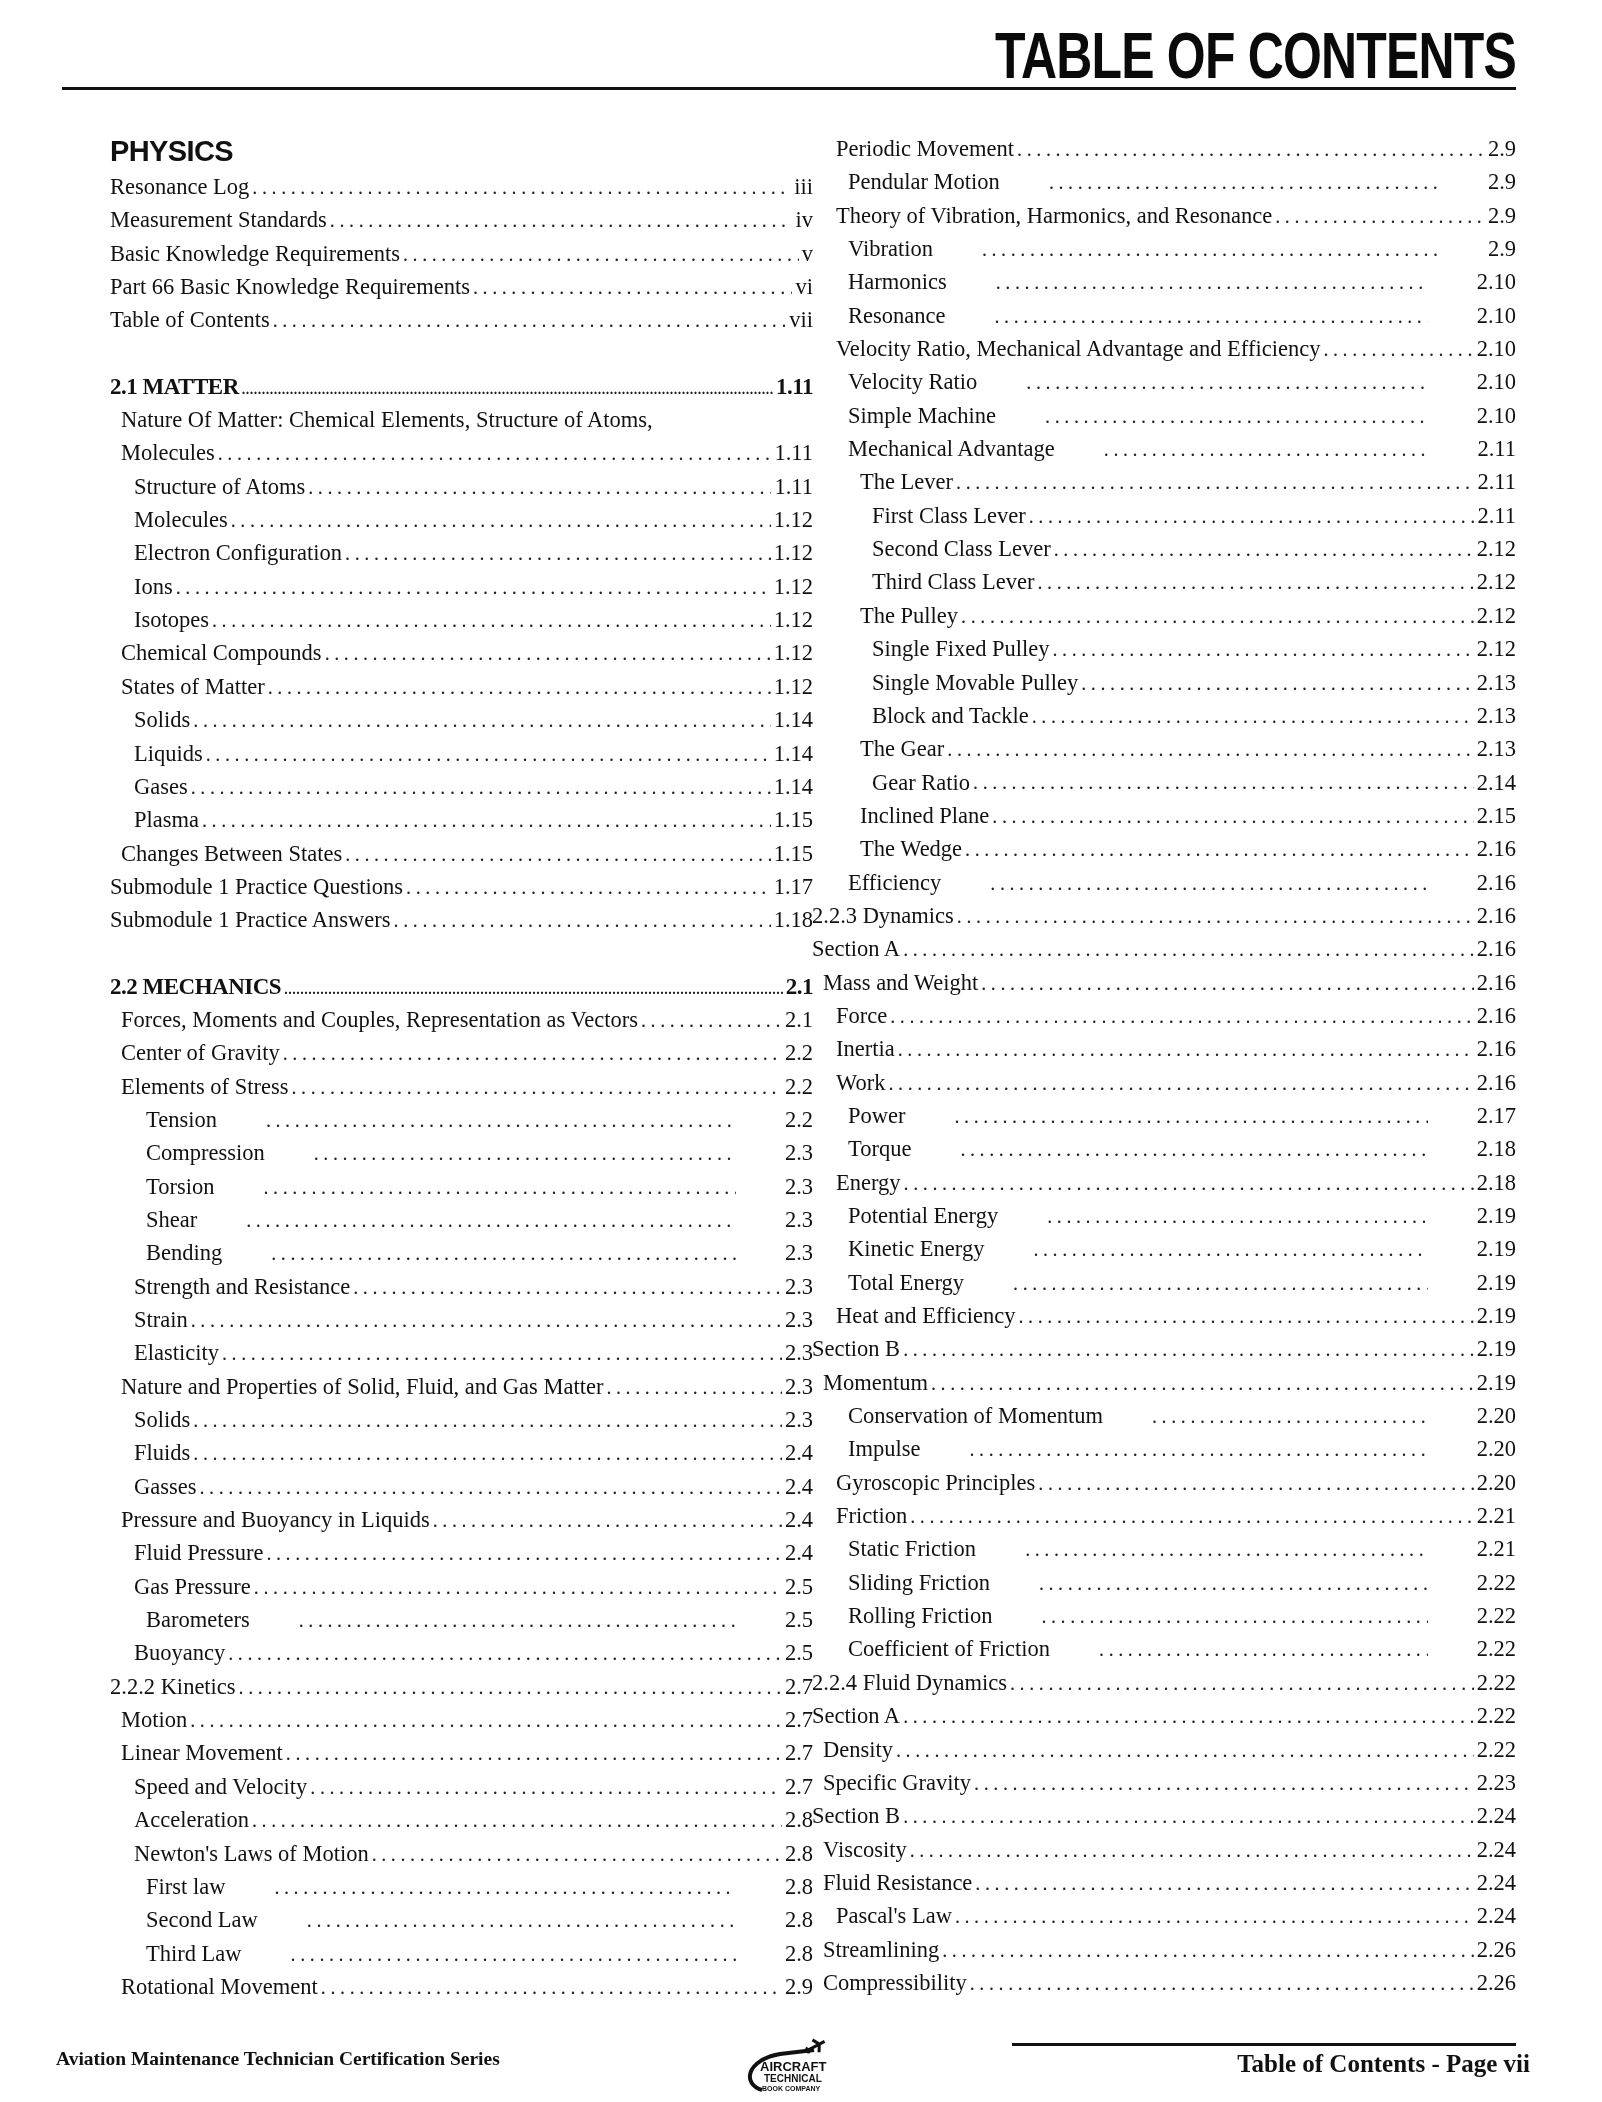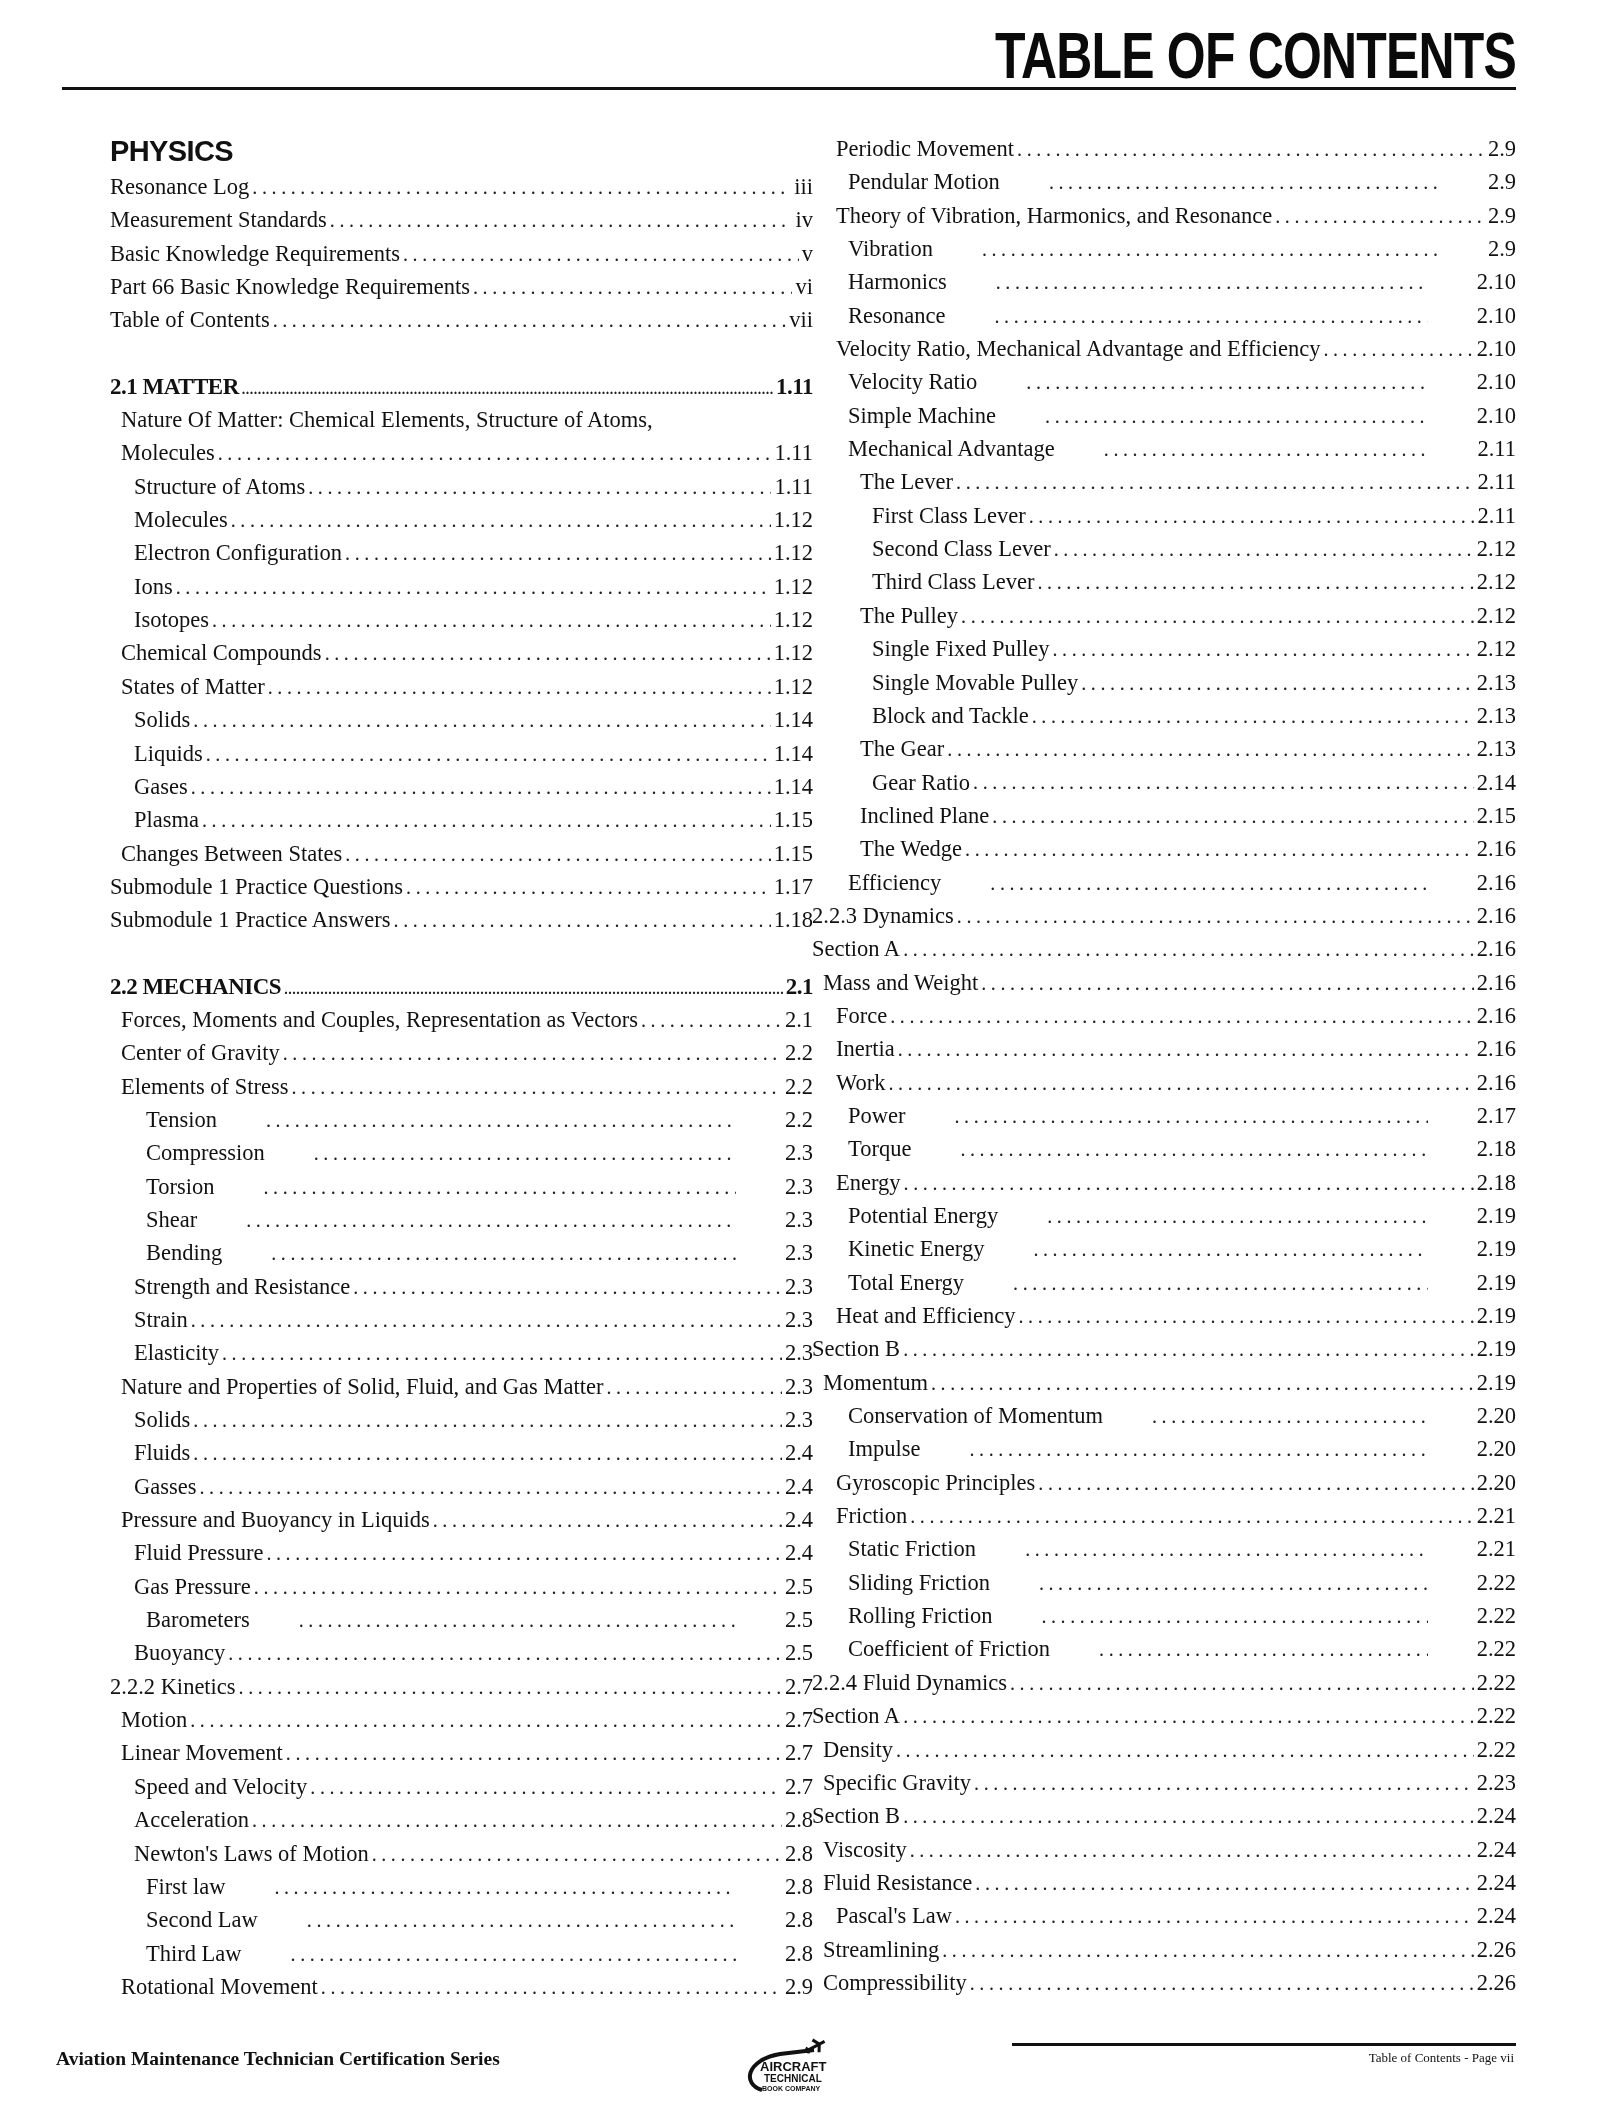--- a/index.html
+++ b/index.html
@@ -13,21 +13,21 @@
   .row .lbl { flex:0 0 auto; }
   .row .dots { flex:1 1 auto; overflow:hidden; margin:0 3px; letter-spacing:4.6px; color:#222; font-size:20px; }
   .row .dots::after { content:"........................................................................................................................................................"; }
   .row .pg { flex:0 0 auto; text-align:right; }
   .row.head { font-family:Liberation Serif, serif; font-weight:bold; font-size:23px; letter-spacing:-0.5px; }
   .row.head .dots { letter-spacing:0.5px; font-size:14px; font-weight:bold; }
   .row.bighead { font-family:"Liberation Sans", sans-serif; font-weight:bold; font-size:29px; height:38px; line-height:38px; letter-spacing:-0.6px; }
   .gap { height:33px; }
   .l0 { padding-left:0; } .l1 { padding-left:11px; } .l2 { padding-left:24px; } .l3 { padding-left:36px;gap:46px; } .l4 { padding-left:48px; }
   .footer-left { position:absolute; left:56px; top:2048px; font-size:19.5px; font-weight:bold; color:#111; }
-  .footer-right { position:absolute; right:88px; top:2050px; font-size:13px; font-weight:normal; color:#111; }
+  .footer-right { position:absolute; right:72px; top:2050px; font-size:25px; font-weight:bold; color:#111; }
   .footer-rule { position:absolute; left:1012px; top:2043px; width:504px; height:3px; background:#111; }
   .logo { position:absolute; left:740px; top:2038px; width:96px; height:60px; }
 </style>
 </head>
 <body>
 
 <div class="title">TABLE OF CONTENTS</div>
 <div class="top-rule"></div>
 
 <div class="col col-left">

